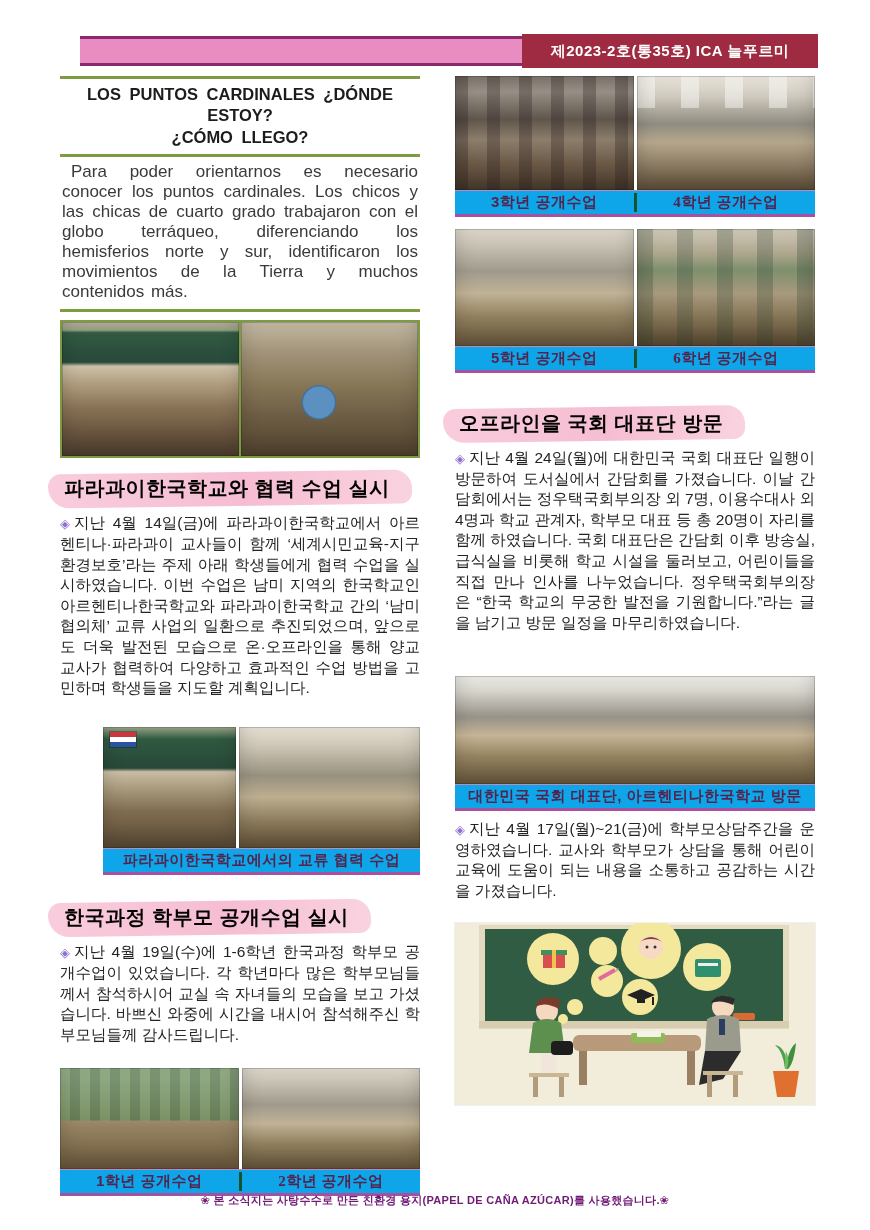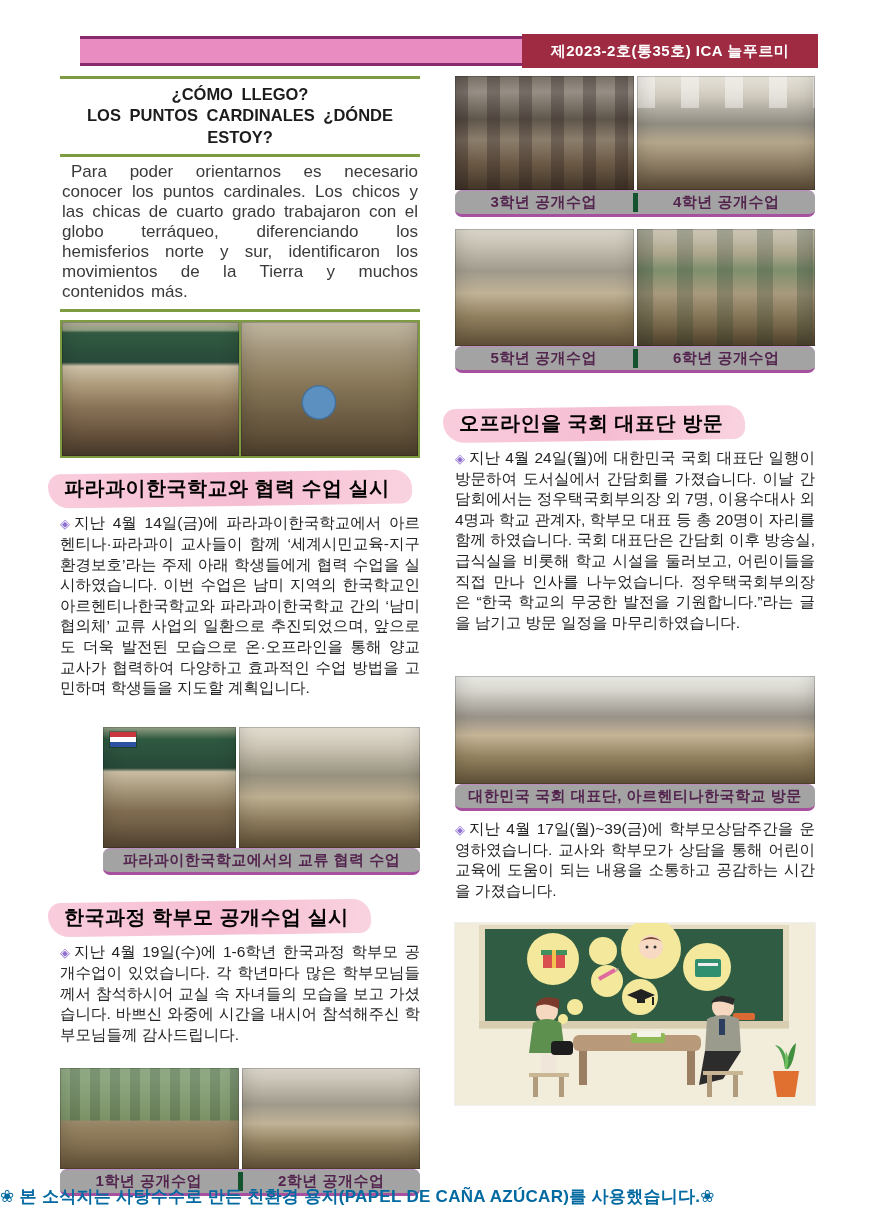--- a/index.html
+++ b/index.html
@@ -73,40 +73,40 @@
     margin:8px 0 0;font-size:15.5px;line-height:1.33;color:#232323;
     text-align:justify;word-break:break-all;
   }
   .bullet{color:#8f6fd0;font-size:13px;margin-right:4px;}
 
   
   figure{margin:0;}
   .fig{margin-top:8px;padding-left:43px;}
   .fig-gap{margin-top:22px;}
   .caption{
-    height:27px;background:#a3a3a3;border-top:1px solid #bc8cc0;border-bottom:3px solid #a5519f;
+    height:27px;background:#0ea5e9;border-top:1px solid #bc8cc0;border-bottom:3px solid #a5519f;
     color:#53254e;font-weight:bold;font-size:15px;letter-spacing:.5px;
-    display:flex;align-items:center;justify-content:center;box-sizing:border-box;border-radius:7px;
+    display:flex;align-items:center;justify-content:center;box-sizing:border-box;
   }
   .caption.split span{flex:1;text-align:center;}
-  .caption.split span + span{border-left:5px solid #14532d;}
+  .caption.split span + span{border-left:3px solid #14532d;font-family:Liberation Serif, serif;}
 
   
   .grade-fig .photo-pair{height:114px;}
   .grade-fig + .grade-fig{margin-top:12px;}
   .grade-fig2 .photo-pair{height:117px;}
 
   
   .illus{margin-top:20px;height:182px;box-shadow:0 0 0 1px rgba(0,0,0,.06);}
   .illus svg{display:block;width:100%;height:100%;}
 
   
   .footer{
-    position:absolute;left:0;right:0;bottom:22px;text-align:left;
-    font-size:17px;font-weight:bold;color:#0369a1;letter-spacing:.3px;
+    position:absolute;left:0;right:0;bottom:22px;text-align:center;
+    font-size:11px;font-weight:bold;color:#701a75;letter-spacing:.3px;
   }
 
   
   .left-pars{height:206px;overflow:hidden;}
   .left-pars2{height:104px;overflow:hidden;}
   .right-pars{height:206px;overflow:hidden;}
   .right-pars2{height:84px;overflow:hidden;}
   .collage{height:121px;}
   .collage .photo:first-child{flex:0 0 42%;}
   .meet-photo{height:108px;}
@@ -121,22 +121,22 @@
     <div class="topbar-pink"></div>
     <div class="topbar-issue">제2023-2호(통35호) ICA 늘푸르미</div>
   </header>
 
   <div class="columns">
 
     <div class="col-left">
 
       <section>
         <div class="sp-title">
+          <div>LOS PUNTOS CARDINALES ¿DÓNDE ESTOY?</div>
           <div>¿CÓMO LLEGO?</div>
-          <div>LOS PUNTOS CARDINALES ¿DÓNDE ESTOY?</div>
         </div>
         <p class="sp-body">Para poder orientarnos es necesario conocer los puntos cardinales. Los chicos y las chicas de cuarto grado trabajaron con el globo terráqueo, diferenciando los hemisferios norte y sur, identificaron los movimientos de la Tierra y muchos contenidos más.</p>
       </section>
 
       <div class="photo-pair framed">
         <div class="photo ph-a"></div>
         <div class="photo ph-globe"></div>
       </div>
 
       <h2 class="sec-title">
@@ -204,21 +204,21 @@
       <p class="body-par right-pars">
         <span class="bullet">◈</span><span>지난 4월 24일(월)에 대한민국 국회 대표단 일행이 방문하여 도서실에서 간담회를 가졌습니다. 이날 간담회에서는 정우택국회부의장 외 7명, 이용수대사 외 4명과 학교 관계자, 학부모 대표 등 총 20명이 자리를 함께 하였습니다. 국회 대표단은 간담회 이후 방송실, 급식실을 비롯해 학교 시설을 둘러보고, 어린이들을 직접 만나 인사를 나누었습니다. 정우택국회부의장은 “한국 학교의 무궁한 발전을 기원합니다.”라는 글을 남기고 방문 일정을 마무리하였습니다.</span>
       </p>
 
       <figure class="fig-gap">
         <div class="photo ph-meet meet-photo"></div>
         <figcaption class="caption">대한민국 국회 대표단, 아르헨티나한국학교 방문</figcaption>
       </figure>
 
       <p class="body-par right-pars2">
-        <span class="bullet">◈</span><span>지난 4월 17일(월)~39(금)에 학부모상담주간을 운영하였습니다. 교사와 학부모가 상담을 통해 어린이 교육에 도움이 되는 내용을 소통하고 공감하는 시간을 가졌습니다.</span>
+        <span class="bullet">◈</span><span>지난 4월 17일(월)~21(금)에 학부모상담주간을 운영하였습니다. 교사와 학부모가 상담을 통해 어린이 교육에 도움이 되는 내용을 소통하고 공감하는 시간을 가졌습니다.</span>
       </p>
 
       <div class="illus">
         <svg viewBox="0 0 360 182" xmlns="http://www.w3.org/2000/svg">
           <rect width="360" height="182" fill="#f2ecda"></rect>
           <rect x="24" y="2" width="310" height="104" fill="#e3dabf"></rect>
           <rect x="30" y="6" width="298" height="92" fill="#2f5c42"></rect>
           <rect x="24" y="98" width="310" height="7" fill="#d8cdb0"></rect>
           <rect x="278" y="90" width="22" height="7" rx="2" fill="#d96a33"></rect>
 

